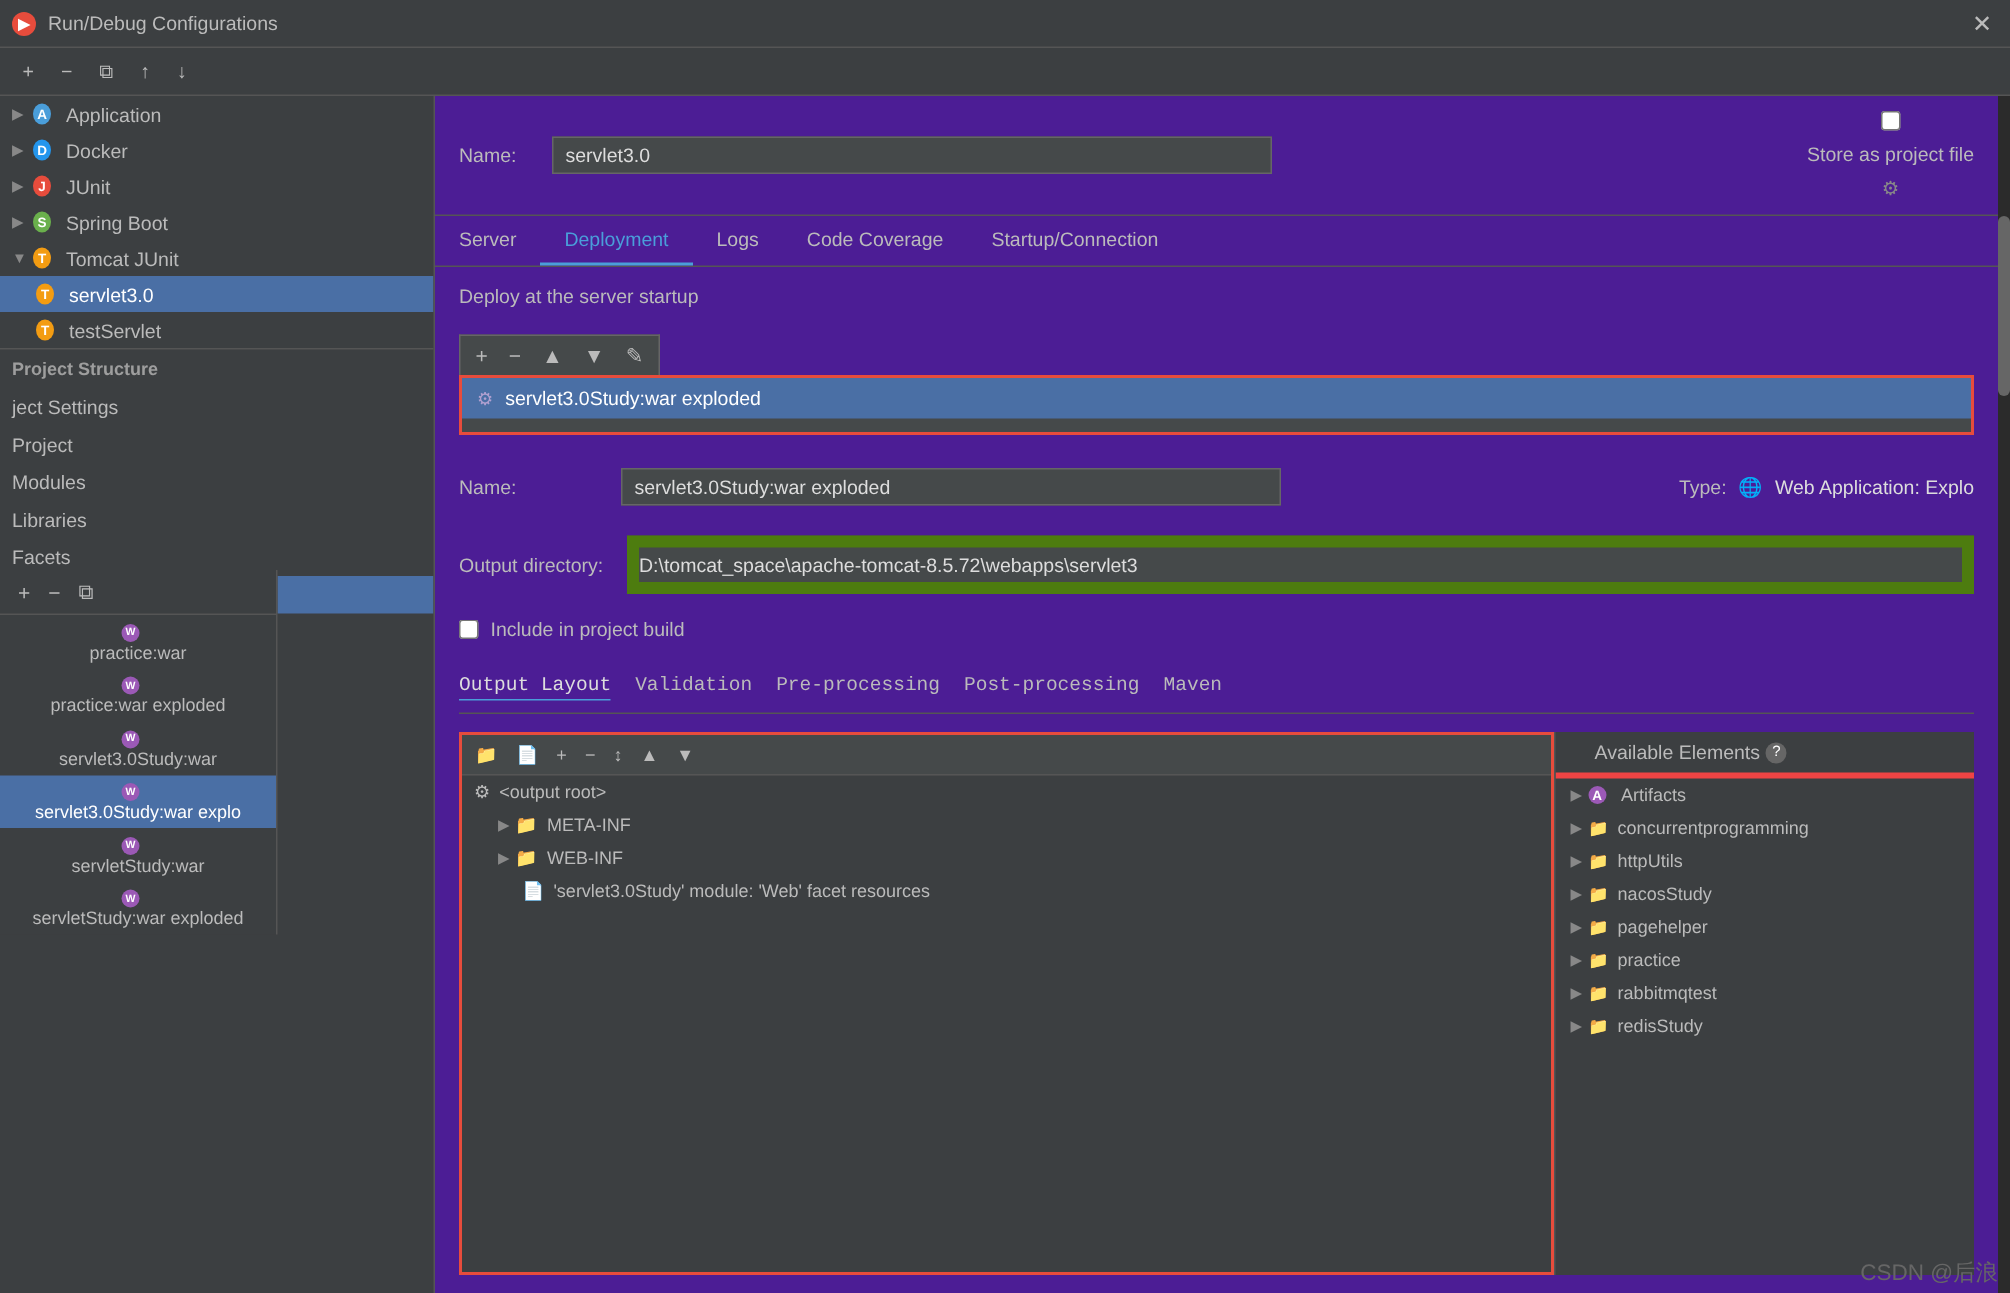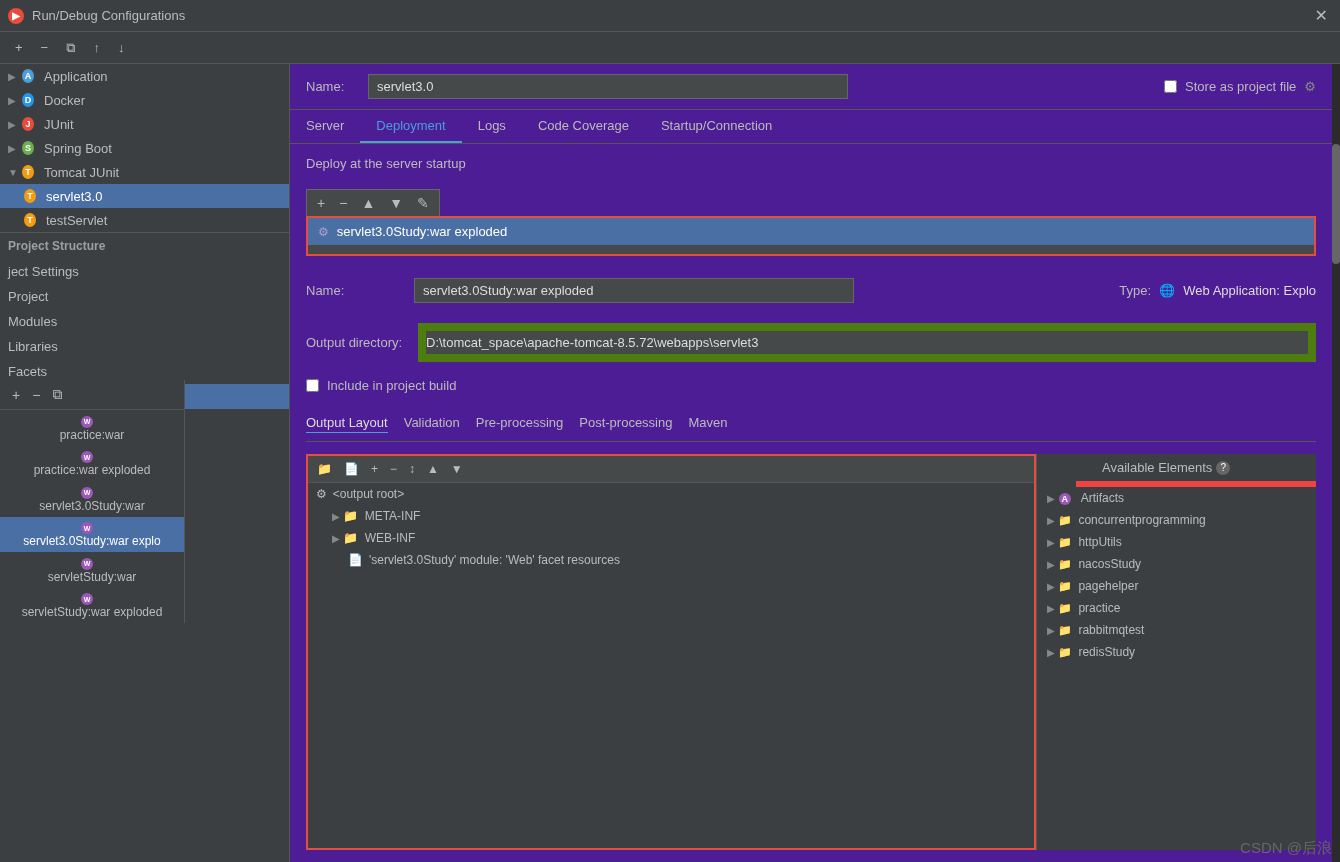--- a/index.html
+++ b/index.html
@@ -176,20 +176,21 @@
       gap: 8px;
       margin-top: 4px;
     }
     .include-row input[type="checkbox"] { accent-color: #4a6fa5; }
     
     .output-tabs {
       display: flex;
       gap: 16px;
       padding: 8px 0;
       border-bottom: 1px solid #555;
+      font-family: Liberation Mono, monospace;
     }
     .output-tab {
       color: #bbb;
       cursor: pointer;
       padding: 2px 0;
       font-size: 13px;
     }
     .output-tab.active { color: #ddd; border-bottom: 1px solid #4a9eda; }
     .output-tree-panel {
       flex: 1;
@@ -231,22 +232,21 @@
       border-left: 1px solid #555;
       overflow-y: auto;
       flex-shrink: 0;
     }
     .available-header {
       display: flex;
       align-items: center;
       padding: 6px 26px;
       font-size: 13px;
       color: #bbb;
-      border-bottom: 6px solid #ef4444;
-      margin-left: 39px;
+      border-bottom: 4px solid #ef4444;
     }
     .avail-item {
       display: flex;
       align-items: center;
       padding: 4px 10px;
       font-size: 12px;
       color: #bbb;
       cursor: pointer;
     }
     .avail-item .chevron { color: #888; margin-right: 4px; font-size: 10px; }
@@ -449,21 +449,21 @@
           <span>Problems</span>
         </div>
       </div>
     </div>
 
     <div class="right-panel">
 
       <div style="display:flex; align-items:center; padding: 10px 16px; border-bottom: 1px solid #555; gap: 12px;">
         <span class="name-label">Name:</span>
         <input class="name-input" type="text" value="servlet3.0" style="">
-        <div style="margin-left: auto; display: flex; align-items: center; gap: 8px;">
+        <div style="margin-left: auto; display: flex; align-items: center; gap: 8px; flex-direction: column;">
           <input type="checkbox" style="">
           <span>Store as project file</span>
           <span style="color:#888;">⚙</span>
         </div>
       </div>
 
       <div class="tabs-row">
         <div class="tab">Server</div>
         <div class="tab active">Deployment</div>
         <div class="tab">Logs</div>

